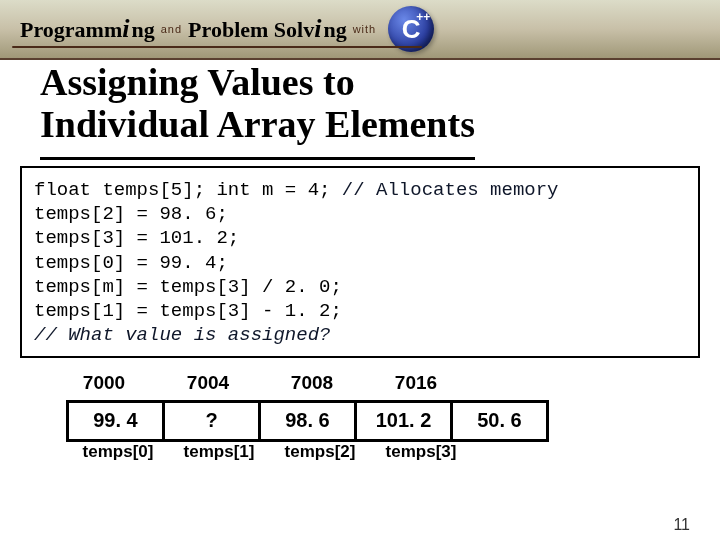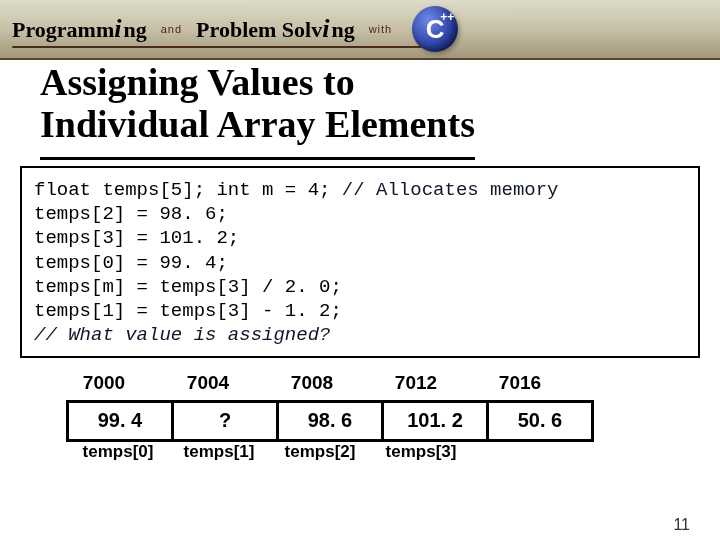--- a/index.html
+++ b/index.html
@@ -9,24 +9,23 @@
     background: #fff;
     font-family: "Times New Roman", Times, serif;
     position: relative;
     overflow: hidden;
   }
   .header {
     height: 60px;
     background: linear-gradient(to bottom, #dcdcc8 0%, #c8c0a8 50%, #a09878 100%);
     display: flex;
     align-items: center;
-    padding-left: 12px;
+    padding-left: 20px;
     border-bottom: 2px solid #5a4030;
     position: relative;
-    gap: 8px;
   }
   .header .word-prog, .header .word-prob {
     font-family: Georgia, serif;
     font-size: 22px;
     font-weight: bold;
     color: #000;
   }
   .header .small-and, .header .small-with {
     font-family: Verdana, sans-serif;
     font-size: 11px;
@@ -98,21 +97,21 @@
     text-align: center;
     font-family: Arial, sans-serif;
     font-size: 19px;
     font-weight: bold;
   }
   .cell-row {
     margin-top: 6px;
     margin-left: 14px;
   }
   .cell-row div {
-    width: 108px;
+    width: 99px;
     height: 42px;
     border: 3px solid #000;
     margin-left: -3px;
     display: flex;
     align-items: center;
     justify-content: center;
     font-family: Arial, sans-serif;
     font-size: 20px;
     font-weight: bold;
   }
@@ -165,21 +164,20 @@
 <span>temps[0] = 99. 4;</span>
 <span>temps[m] = temps[3] / 2. 0;</span>
 <span>temps[1] = temps[3] - 1. 2;</span>
 <span class="cmt lastline">// What value is assigned?</span></div>
 
 <div class="arraywrap">
   <div class="addr-row">
     <div>7000</div>
     <div>7004</div>
     <div>7008</div>
-    <div>7012</div>
     <div>7016</div>
   </div>
   <div class="cell-row">
     <div>99. 4</div>
     <div>?</div>
     <div>98. 6</div>
     <div>101. 2</div>
     <div>50. 6</div>
   </div>
   <div class="label-row">

